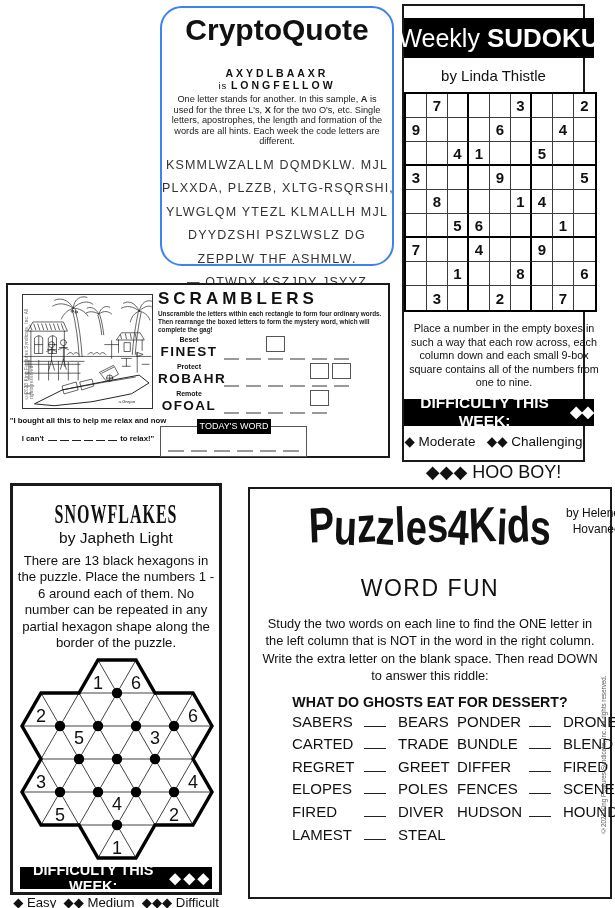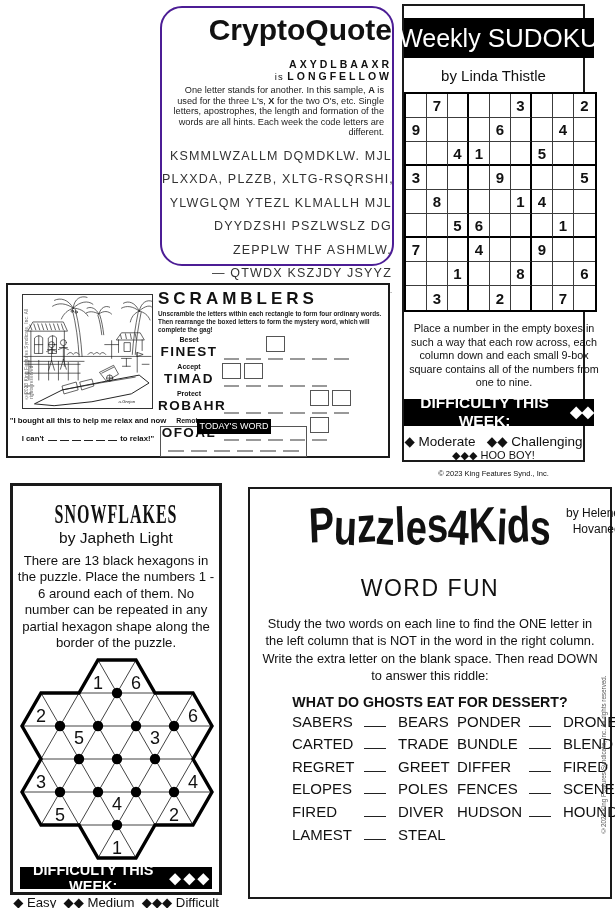--- a/index.html
+++ b/index.html
@@ -2,45 +2,45 @@
 <html><head>
 <meta charset="utf-8">
 <style>
   html,body{margin:0;padding:0}
   body{width:615px;height:908px;position:relative;background:#fff;
        font-family:"Liberation Sans",sans-serif;color:#111;overflow:hidden}
   *{box-sizing:border-box}
   .panel{position:absolute;background:#fff}
 
   
-  #cryptoquote{left:160px;top:6px;width:234px;height:260px;border:2px solid #4c1d95;border-radius:22px;text-align:right}
+  #cryptoquote{left:160px;top:6px;width:234px;height:260px;border:2px solid #3b82f6;border-radius:22px;text-align:center}
   .cq-title{margin-top:5px;font-size:30px;font-weight:bold;letter-spacing:0}
-  .cq-code{margin-top:11px;font-size:10.5px;font-weight:bold;letter-spacing:3px}
+  .cq-code{margin-top:20px;font-size:10.5px;font-weight:bold;letter-spacing:3px}
   .cq-isline{font-size:9.5px;letter-spacing:1px}
   .cq-isline b{font-size:10.5px;letter-spacing:3px}
   .cq-para{margin:3px auto 0;width:214px;font-size:9.2px;line-height:10.6px;color:#222}
   .cq-cipher{margin-top:7px;font-size:12.5px;letter-spacing:1.2px;line-height:23.4px;color:#333;white-space:nowrap}
   .cq-copy{margin-top:1px;font-size:7.5px;color:#333}
 
   
   #sudoku{left:402px;top:4px;width:183px;height:458px;border:2px solid #1a1a1a;text-align:center}
   .su-titlebar{margin:12px auto 0;width:190px;height:40px;background:#000;color:#fff;display:flex;align-items:center;justify-content:center}
   .su-w{font-size:25px;margin-right:7px}
-  .su-b{font-size:26px;font-weight:normal}
+  .su-b{font-size:26px;font-weight:bold}
   .su-byline{margin-top:9px;font-size:15px}
   .su-grid{margin:8px auto 0;display:grid;grid-template-columns:repeat(9,21px);grid-auto-rows:24px;width:193px;border:2px solid #000}
   .su-cell{border-right:1px solid #3c3c3c;border-bottom:1px solid #3c3c3c;font-size:15px;font-weight:bold;display:flex;align-items:center;justify-content:center;background:#fff}
   .su-cell:nth-child(9n){border-right:0}
   .su-cell:nth-child(n+73){border-bottom:0}
   .su-cell.br3{border-right:2px solid #000}
   .su-cell.bb3{border-bottom:2px solid #000}
   .su-instr{margin:10px auto 0;width:200px;font-size:10.8px;line-height:13.6px}
   .su-diffbar{margin:9px auto 0;width:190px;height:27px;background:#000;color:#fff;font-weight:bold;font-size:15.5px;display:flex;align-items:center;justify-content:center;gap:5px}
   .su-legend{margin-top:7px;font-size:13.5px}
-  .su-legend2{margin-top:0;font-size:11px}
+  .su-legend2{margin-top:12px;font-size:18px}
   .su-copy{margin-top:7px;font-size:7.5px}
 
   
   #scramblers{left:6px;top:283px;width:384px;height:175px;border:2px solid #1a1a1a}
   .cartoon{position:absolute;left:14px;top:9px;width:131px;height:115px;border:1px solid #333}
   .cartoon svg{display:block;width:100%;height:100%}
   .scr-vcopy{position:absolute;left:16px;top:14px;height:100px;writing-mode:vertical-rl;transform:rotate(180deg);font-size:4.6px;color:#666;letter-spacing:.2px}
   .scr-cap1{position:absolute;left:0;top:131px;width:160px;text-align:center;font-size:7.8px;font-weight:bold}
   .scr-cap2{position:absolute;left:0;top:149px;width:160px;text-align:center;font-size:7.8px;font-weight:bold}
   .cap-blank{display:inline-block;width:9px;height:7px;border-bottom:1.3px solid #222;margin:0 1.5px}
@@ -270,31 +270,20 @@
   <div class="scr-right">
     <div class="scr-title">SCRAMBLERS</div>
     <div class="scr-instr">Unscramble the letters within each rectangle to form four ordinary words. Then rearrange the boxed  letters to form the mystery word, which will complete the gag!</div>
     <div id="scr-rows">
         <div class="scr-row">
           <div class="scr-clue">Beset</div>
           <div class="scr-word">FINEST</div>
           <div class="scr-slots">
             <span class="scr-slot"></span>
             <span class="scr-slot"></span>
-            <span class="scr-slot boxed"></span>
-            <span class="scr-slot"></span>
-            <span class="scr-slot"></span>
-            <span class="scr-slot"></span>
-          </div>
-        </div>
-        <div class="scr-row">
-          <div class="scr-clue">Accept</div>
-          <div class="scr-word">TIMAD</div>
-          <div class="scr-slots">
-            <span class="scr-slot boxed"></span>
             <span class="scr-slot boxed"></span>
             <span class="scr-slot"></span>
             <span class="scr-slot"></span>
             <span class="scr-slot"></span>
           </div>
         </div>
         <div class="scr-row">
           <div class="scr-clue">Protect</div>
           <div class="scr-word">ROBAHR</div>
           <div class="scr-slots">

